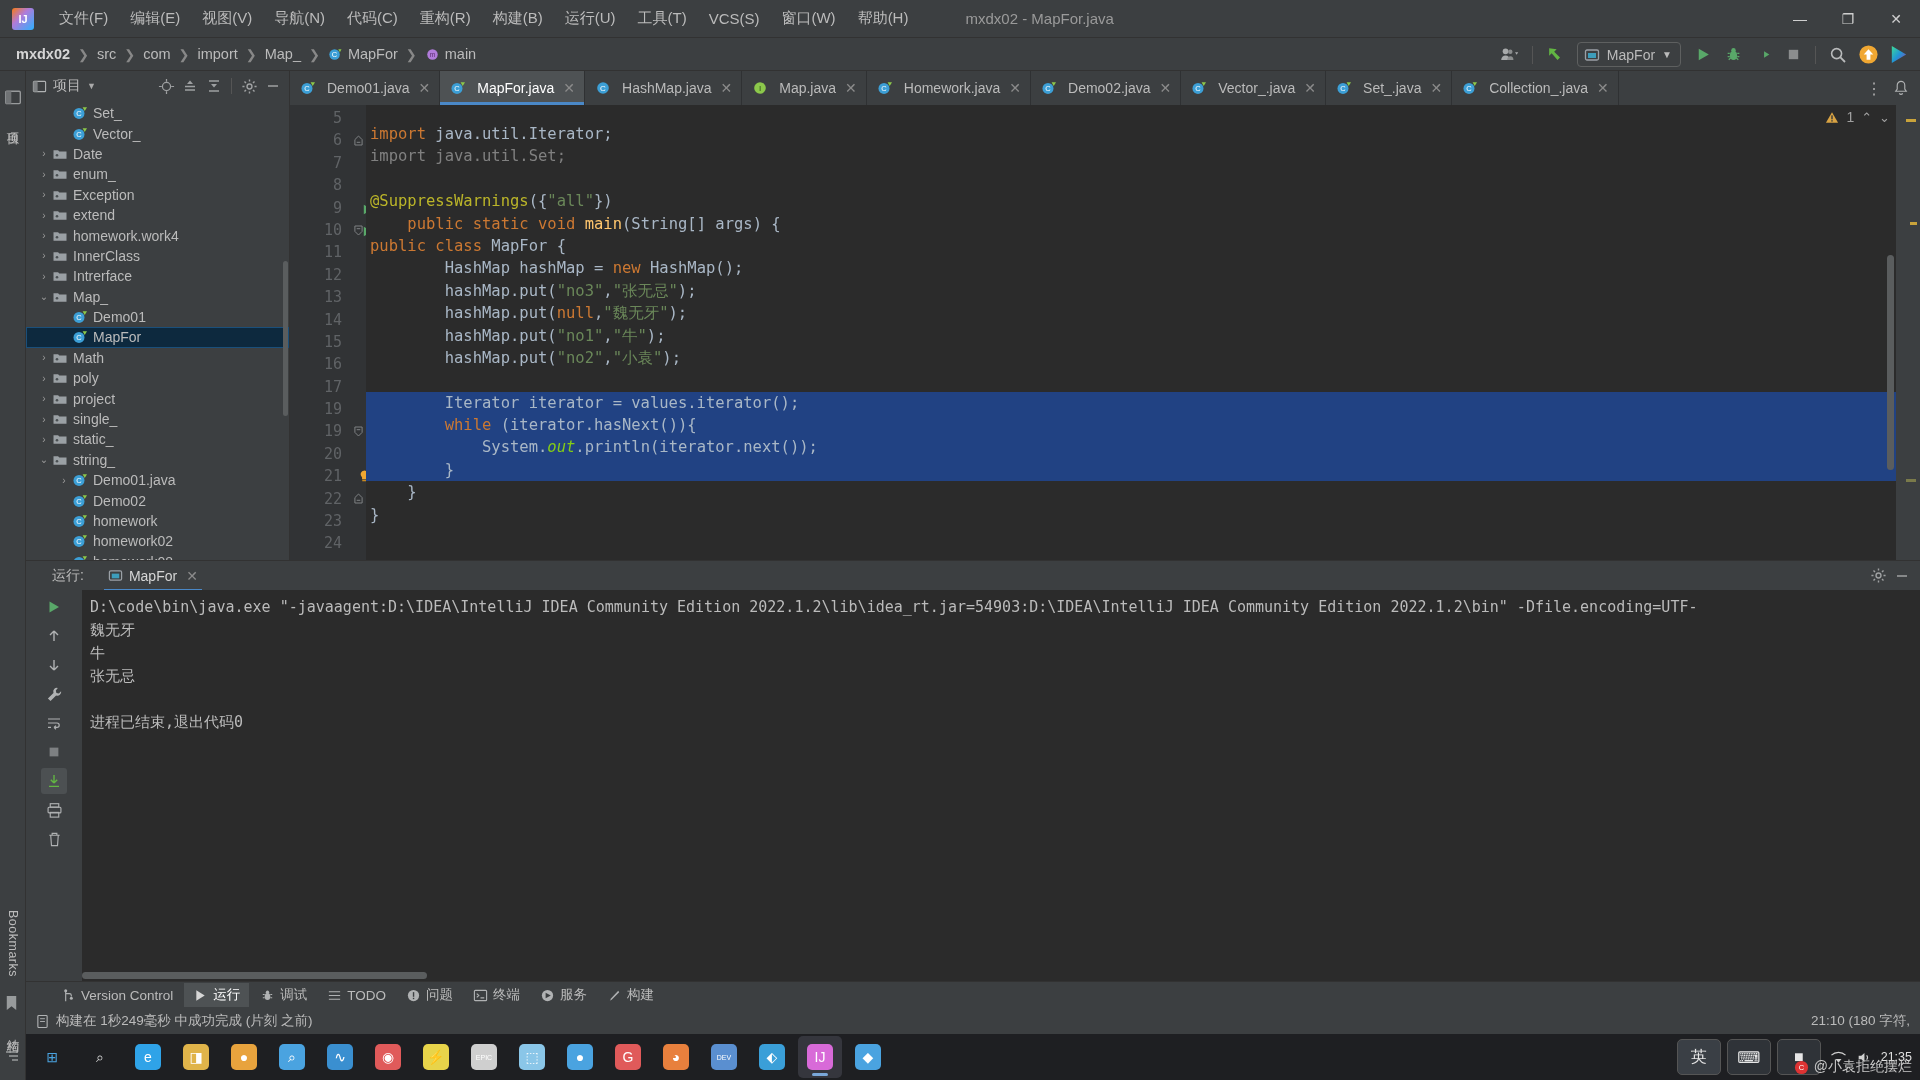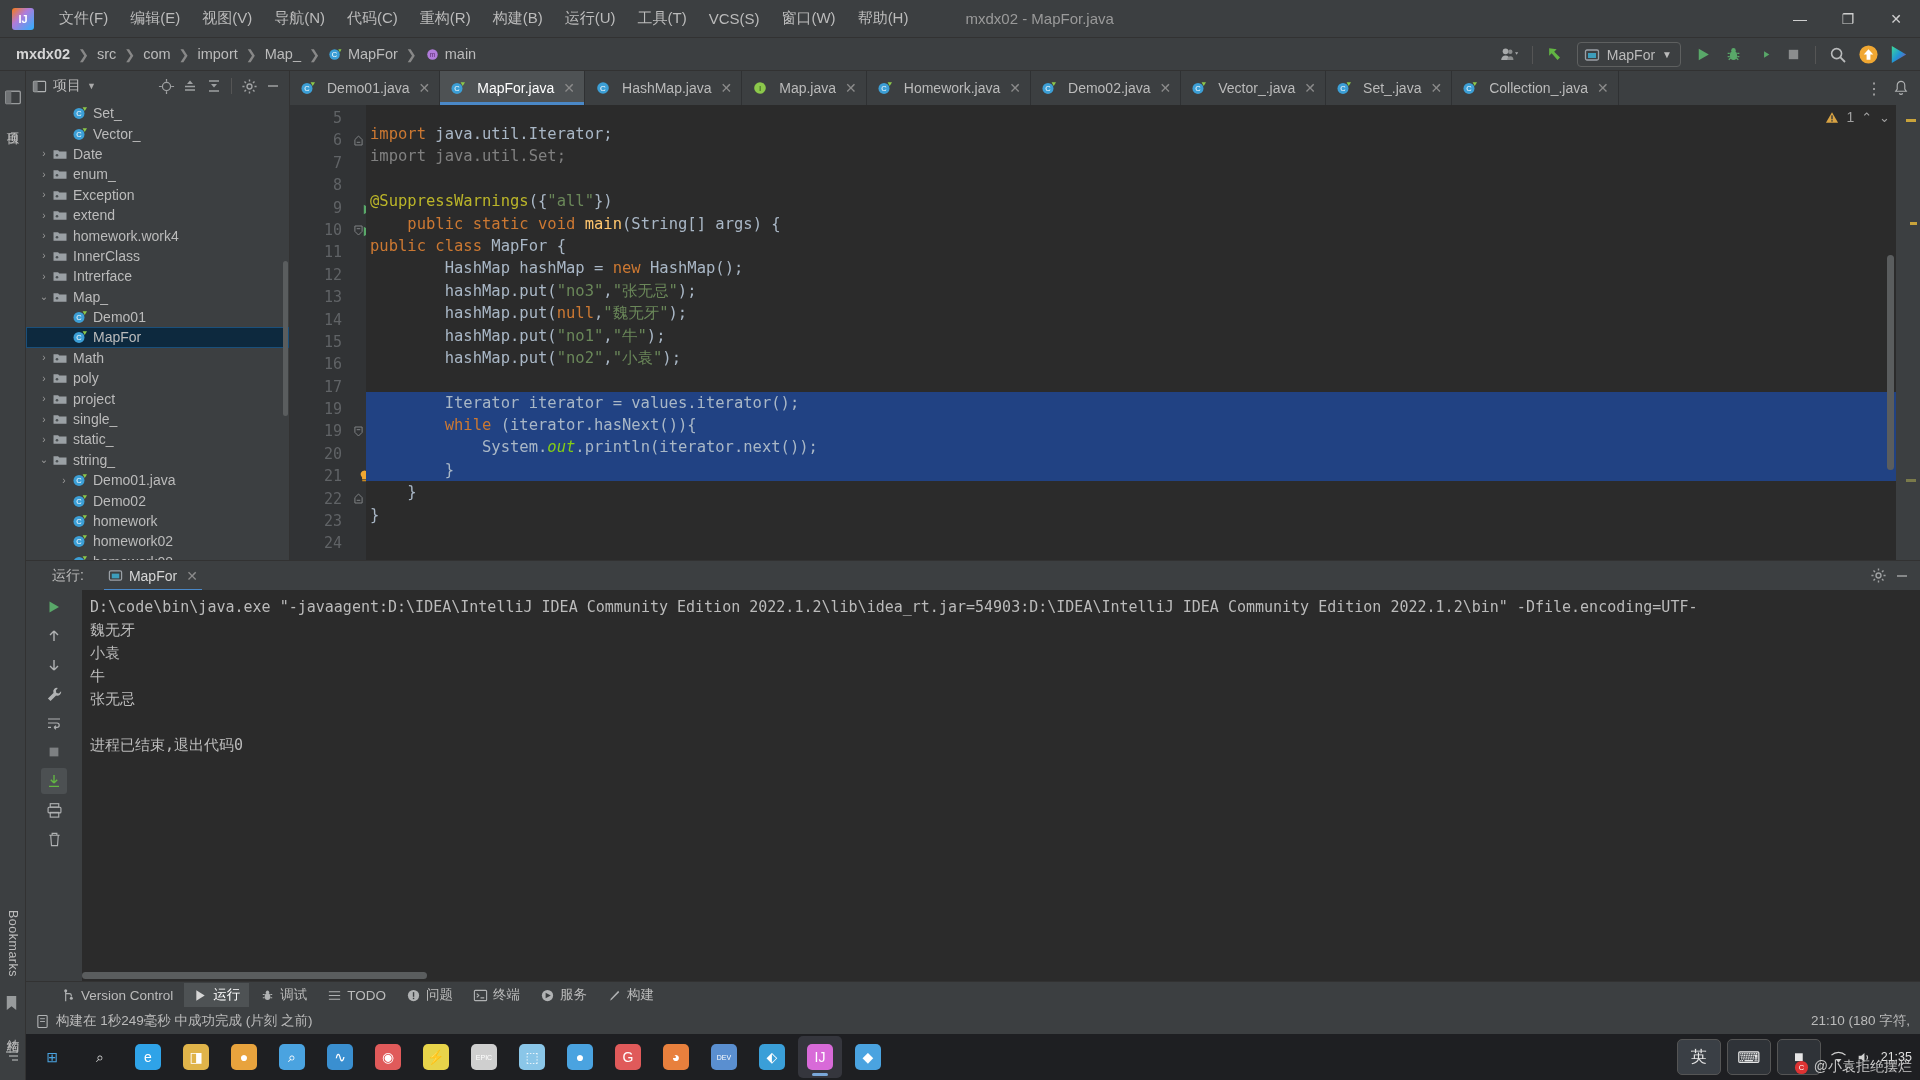--- a/index.html
+++ b/index.html
@@ -859,21 +859,20 @@
           <div class="rs-btn">
               <svg width="17" height="17" viewBox="0 0 18 18">
                 <path d="M3.5 4.5h11M6.5 4.5V2.5h5v2M5 4.5l.8 11h6.4l.8-11" fill="none" stroke="#b0b2b3" stroke-width="1.2"></path>
               </svg>
             </div>
         </div>
         <div class="console" id="console">
           <div class="console-hscroll"></div>
         <div class="cl">D:\code\bin\java.exe "-javaagent:D:\IDEA\IntelliJ IDEA Community Edition 2022.1.2\lib\idea_rt.jar=54903:D:\IDEA\IntelliJ IDEA Community Edition 2022.1.2\bin" -Dfile.encoding=UTF-</div>
             <div class="cl">魏无牙</div>
-            <div class="cl">小袁</div>
             <div class="cl">牛</div>
             <div class="cl">张无忌</div>
             <div class="cl"></div>
             <div class="cl">进程已结束,退出代码0</div>
           </div>
       </div>
     </div>
 
     <div class="toolbar-bottom" id="bottombar">
         <div class="bt">

